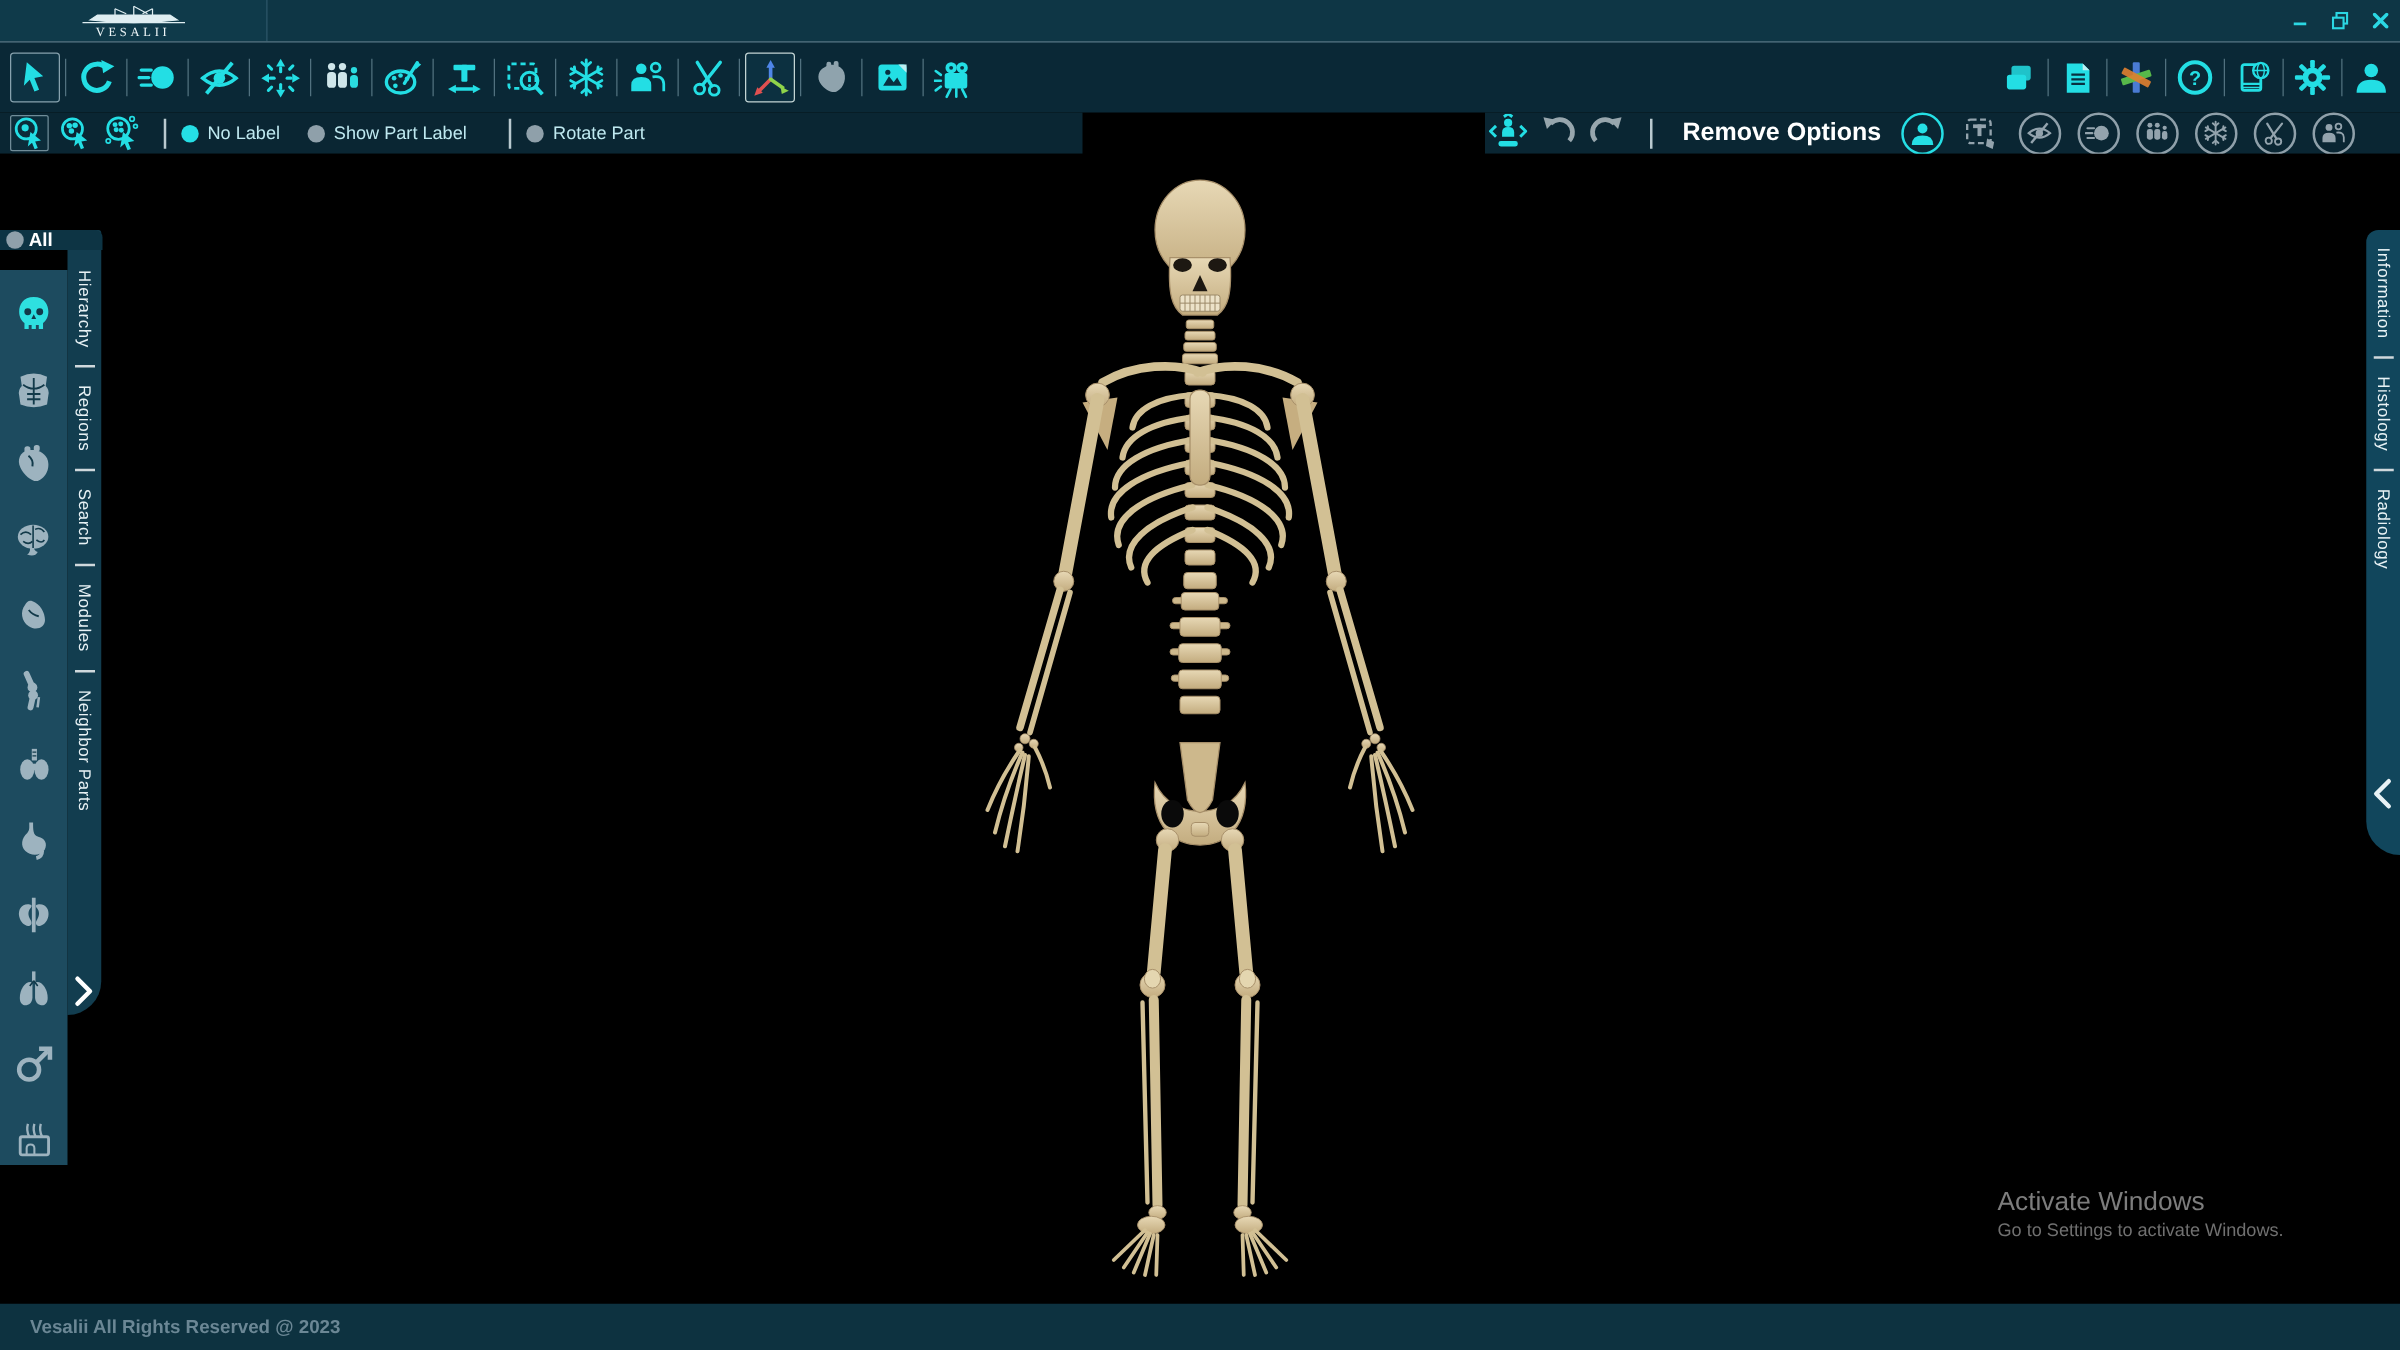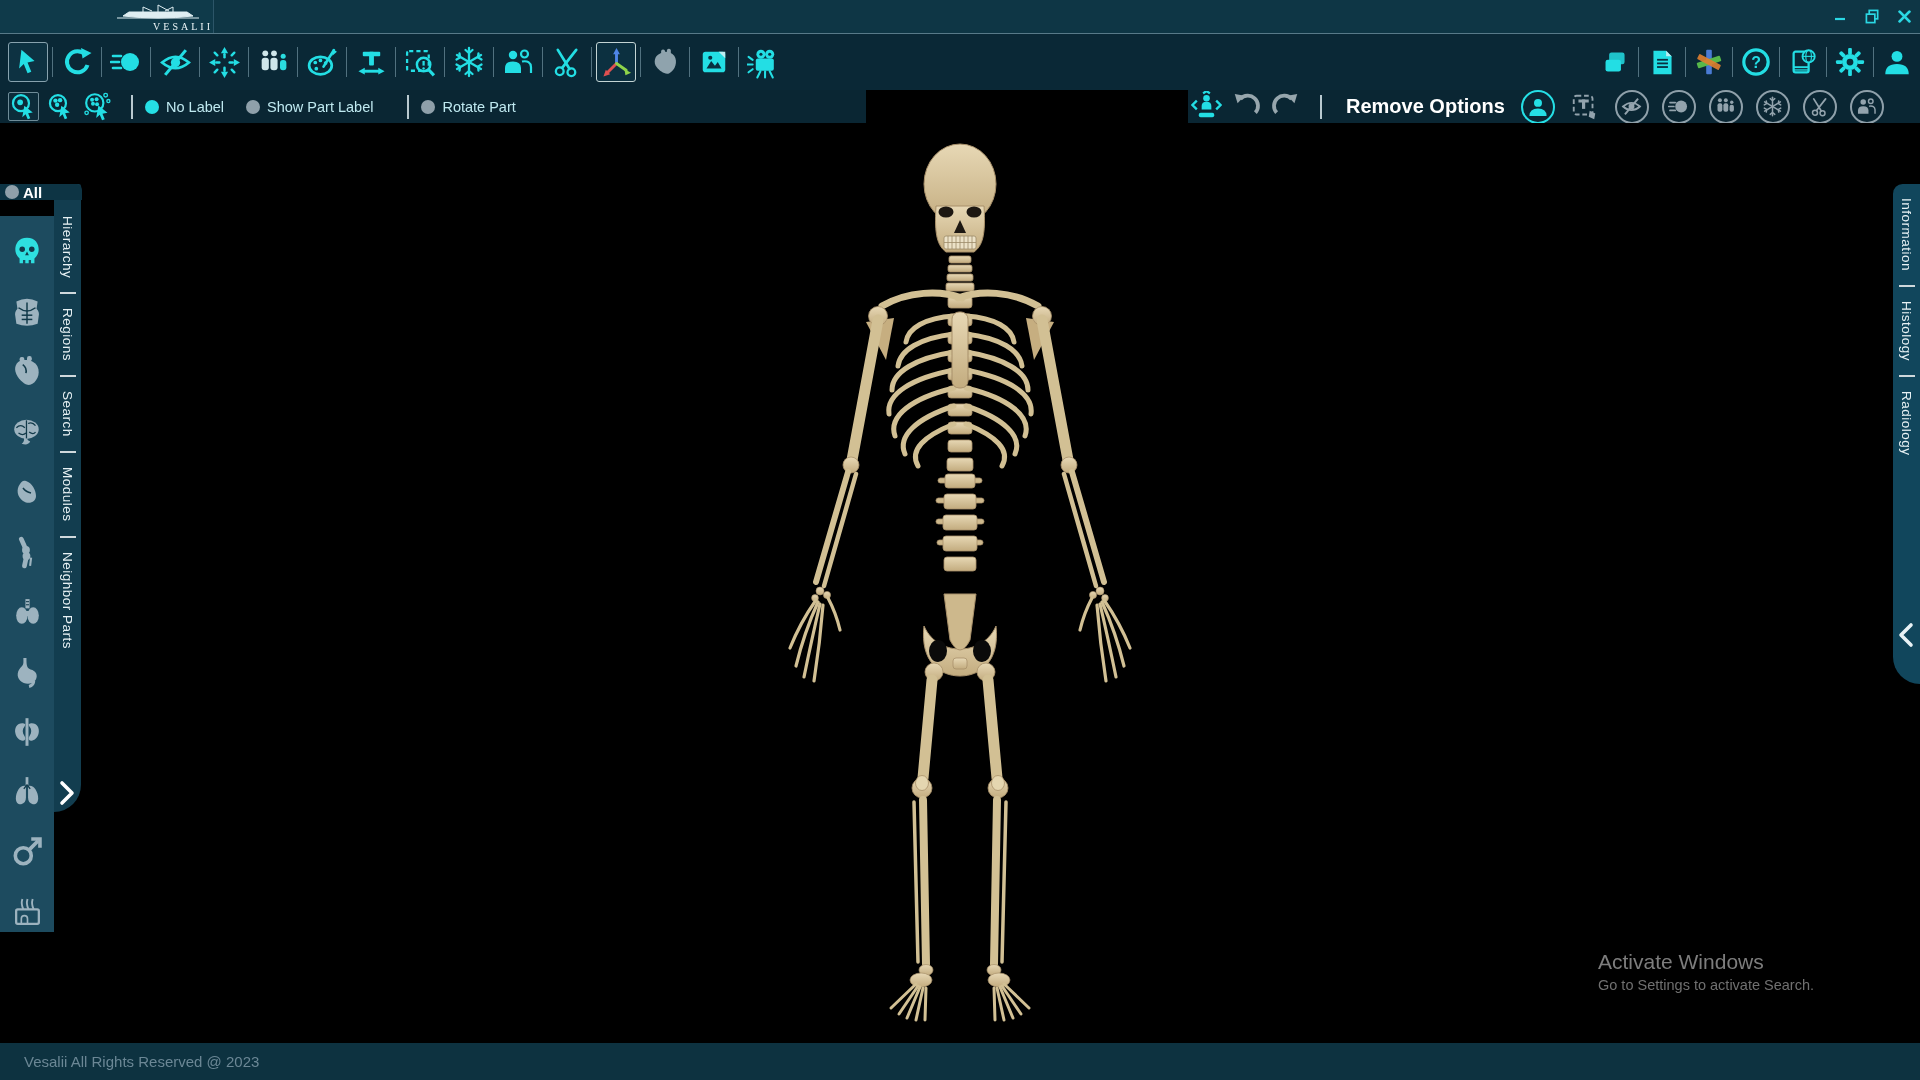--- a/index.html
+++ b/index.html
@@ -3,21 +3,21 @@
 <meta charset="utf-8">
 <style>
   html,body{margin:0;padding:0;background:#000;}
   *{box-sizing:border-box;}
   #app{position:relative;width:1920px;height:1080px;overflow:hidden;
        font-family:"Liberation Sans",sans-serif;background:#000;}
 
   
   #titlebar{position:absolute;left:0;top:0;width:1920px;height:33px;background:#0e3645;}
   #logo{position:absolute;left:0;top:0;width:214px;height:33px;background:#0f3a4a;
-        border-right:1px solid #2c5568;display:flex;flex-direction:column;align-items:flex-end;justify-content:flex-end;}
+        border-right:1px solid #2c5568;display:flex;flex-direction:column;align-items:center;justify-content:flex-end;}
   #logo .brand{font-family:"Liberation Serif",serif;font-size:10px;letter-spacing:3px;color:#eef6f8;line-height:11px;padding-bottom:1px;}
   #winctl{position:absolute;right:8px;top:0;height:33px;display:flex;align-items:center;gap:16px;color:#2bd7e3;}
   #winctl .wbtn{width:16px;height:16px;display:flex;align-items:center;justify-content:center;cursor:pointer;}
 
   
   #toolbar{position:absolute;left:0;top:33px;width:1920px;height:57px;background:#0a2836;
            border-top:1px solid #587a89;display:flex;align-items:center;padding-left:8px;}
   .tool{width:40px;height:40px;display:flex;align-items:center;justify-content:center;color:#23dee4;flex:0 0 auto;}
   .tool.graytool{color:#8fa3ad;}
   .tool.active{border:1px solid #87a2ae;background:#0d3242;border-radius:3px;}
@@ -68,21 +68,21 @@
   .vsep{width:16px;height:2px;background:#cfd8dc;margin:14px 0;flex:0 0 auto;}
   #expand-chevron{position:absolute;left:58px;top:780px;z-index:6;color:#fff;}
 
   
   #rightpanel{position:absolute;left:1893px;top:184px;width:27px;height:500px;background:#11465c;
               border-radius:10px 0 0 28px;display:flex;flex-direction:column;align-items:center;padding-top:14px;z-index:4;}
   #collapse-chevron{position:absolute;left:1897px;top:622px;z-index:6;color:#e8f2f5;}
 
   
   #footer{position:absolute;left:0;top:1043px;width:1920px;height:37px;background:#0d3240;
-          display:flex;align-items:center;}
+          display:flex;align-items:center;font-weight:bold;}
   #footer .copy{color:#6b8795;font-size:15px;margin-left:24px;}
 </style>
 </head>
 <body>
 
 <div id="app">
 
   <svg width="0" height="0" style="position:absolute" aria-hidden="true">
     <defs>
       <linearGradient id="boneg" x1="0" y1="0" x2="0" y2="1">
@@ -818,21 +818,21 @@
             <line x1="228" y1="108" x2="228" y2="121"></line>
           <line x1="232" y1="108" x2="232" y2="121"></line>
             <line x1="204" y1="114.5" x2="236" y2="114.5"></line>
         </g>
       </g>
       <rect x="212" y="184" width="16" height="76" rx="7" fill="url(#boneg)" stroke="#a8906a" stroke-width="1"></rect>
     </svg>
 
     <div id="watermark">
       <div class="l1">Activate Windows</div>
-      <div class="l2">Go to Settings to activate Search.</div>
+      <div class="l2">Go to Settings to activate Windows.</div>
     </div>
   </div>
 
   <div id="all-row">
     <span class="rdot off"></span>
     <span class="alabel">All</span>
   </div>
 
   <div id="sys-col">
     <div class="sysbtn selected">

